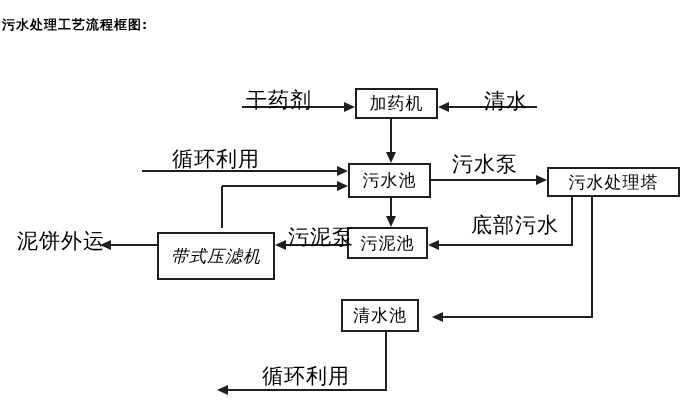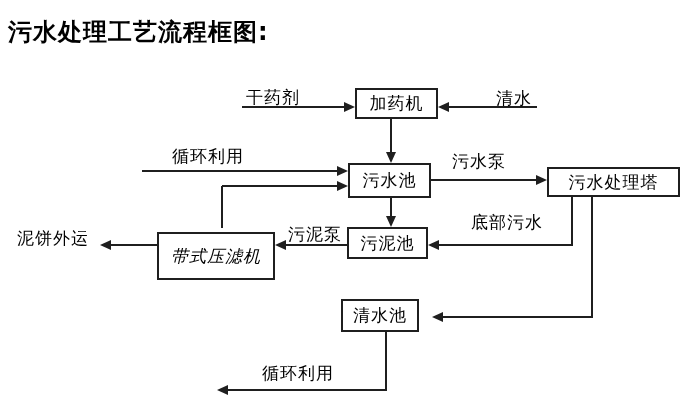--- a/index.html
+++ b/index.html
@@ -6,43 +6,43 @@
   body { font-family: "DejaVu Sans", "Liberation Sans", sans-serif; color: #000; }
   #canvas {
     position: relative;
     width: 700px;
     height: 420px;
     background: #ffffff;
     overflow: hidden;
   }
   .title {
     position: absolute;
-    left: 8px;
+    left: 2px;
     top: 16px;
-    font-size: 24px;
+    font-size: 13px;
     font-weight: bold;
     letter-spacing: 1px;
     white-space: nowrap;
   }
   .node {
     position: absolute;
     box-sizing: border-box;
     border: 2px solid #1f1f1f;
     background: #ffffff;
     display: flex;
     align-items: center;
     justify-content: center;
     font-size: 17px;
     letter-spacing: 1px;
     white-space: nowrap;
     z-index: 2;
   }
   .lbl {
     position: absolute;
-    font-size: 17px;
+    font-size: 21px;
     letter-spacing: 1px;
     white-space: nowrap;
     z-index: 3;
   }
   .hline, .vline {
     position: absolute;
     background: #1f1f1f;
     z-index: 1;
   }
   .hline { height: 2px; }
@@ -99,21 +99,21 @@
   <div class="node" style="left:341px; top:299px; width:78px; height:33px;">
     <span>清水池</span>
   </div>
 
   <div class="hline" style="left:242px; top:106px; width:103px;"></div>
   <div class="ah right" style="left:344px; top:102px;"></div>
   <div class="lbl" style="left:246px; top:86px;">干药剂</div>
 
   <div class="hline" style="left:449px; top:106px; width:88px;"></div>
   <div class="ah left" style="left:438px; top:102px;"></div>
-  <div class="lbl" style="left:496px; top:87px;">清水</div>
+  <div class="lbl" style="left:484px; top:87px;">清水</div>
 
   <div class="vline" style="left:390px; top:119px; height:34px;"></div>
   <div class="ah down" style="left:386px; top:152px;"></div>
 
   <div class="hline" style="left:142px; top:170px; width:195px;"></div>
   <div class="ah right" style="left:337px; top:166px;"></div>
   <div class="lbl" style="left:172px; top:145px;">循环利用</div>
 
   <div class="vline" style="left:221px; top:186px; height:42px;"></div>
   <div class="hline" style="left:222px; top:185px; width:115px;"></div>

